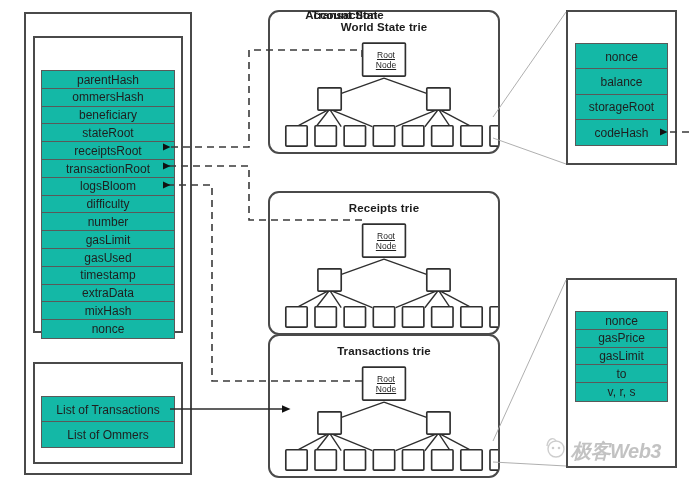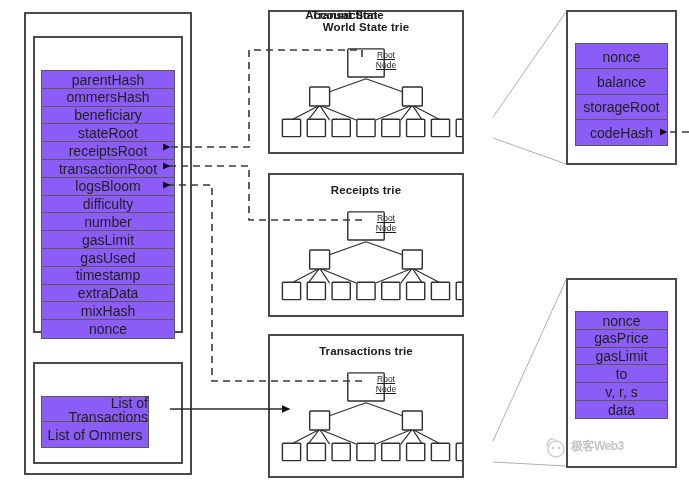--- a/index.html
+++ b/index.html
@@ -29,50 +29,50 @@
   .panel-title {
     text-align: center;
     font-weight: bold;
     font-size: 11.5px;
     color: #1b1b1b;
     letter-spacing: .1px;
   }
   .field {
     box-sizing: border-box;
     border: 1.6px solid #595959;
-    background: #8b5cf6;
+    background: #14b8a6;
     text-align: right;
-    font-size: 14px;
+    font-size: 12px;
     color: #1f1f1f;
     line-height: 1;
     display: flex;
     align-items: center;
     justify-content: center;
     margin-top: -1.6px;
   }
   .field:first-child { margin-top: 0; }
 
   
   #block-panel { left: 24px; top: 12px; width: 168px; height: 463px; }
   #block-title { position: absolute; left: 0; top: 10px; width: 100%; }
   #header-panel { left: 33px; top: 36px; width: 150px; height: 297px; }
   #header-title { position: absolute; left: 0; top: 8px; width: 100%; }
   #header-fields {
     position: absolute; left: 41px; top: 70px; width: 134px;
   }
   #header-fields .field { height: 19.4px; }
   #body-panel { left: 33px; top: 362px; width: 150px; height: 102px; }
   #body-title { position: absolute; left: 0; top: 8px; width: 100%; }
-  #body-fields { position: absolute; left: 41px; top: 396px; width: 108px; }
+  #body-fields { position: absolute; left: 41px; top: 396px; width: 134px; }
   #body-fields .field { height: 27px; }
 
   
-  .trie-panel { width: 196px; height: 144px; }
+  .trie-panel { width: 232px; height: 144px; border-radius: 11px; }
   #trie-world  { left: 268px; top: 10px; }
-  #trie-receipts { left: 268px; top: 173px; }
+  #trie-receipts { left: 268px; top: 191px; }
   #trie-tx { left: 268px; top: 334px; }
   .trie-title { position: absolute; left: 0; top: 9px; width: 100%; }
   .trie-svg { position: absolute; left: 0; top: 0; width: 100%; height: 100%; }
   .root-label {
     position: absolute;
     width: 44px;
     text-align: center;
     font-size: 8.5px;
     line-height: 9.5px;
     color: #1f1f1f;
@@ -100,22 +100,23 @@
   #watermark {
     position: absolute;
     left: 543px; top: 434px;
     width: 140px; height: 34px;
     opacity: .42;
     pointer-events: none;
   }
   #watermark-text {
     position: absolute;
     left: 28px; top: 4px;
-    font-size: 12px;
+    font-size: 20px;
     font-weight: bold;
+    font-style: italic;
     color: #707070;
     white-space: nowrap;
     letter-spacing: -.5px;
   }
 </style>
 </head>
 <body>
 
 <div id="canvas">
 
@@ -243,21 +244,20 @@
   </div>
 
   <div class="panel" id="transaction-panel"></div>
   <div class="panel-title" id="transaction-title">Transaction</div>
   <div id="transaction-fields">
     <div class="field">nonce</div>
     <div class="field">gasPrice</div>
     <div class="field">gasLimit</div>
     <div class="field">to</div>
     <div class="field">v, r, s</div>
-    <div class="field">data</div>
   </div>
 
   <svg id="wires" viewBox="0 0 689 481">
     <defs>
       <marker id="arrow-left" markerWidth="9" markerHeight="9" refX="8" refY="4.5" orient="auto" markerUnits="userSpaceOnUse">
         <path d="M8,1 L8,8 L0.5,4.5 z" fill="#111111"></path>
       </marker>
       <marker id="arrow-right" markerWidth="10" markerHeight="9" refX="1" refY="4.5" orient="auto" markerUnits="userSpaceOnUse">
         <path d="M1,0.8 L1,8.2 L9.5,4.5 z" fill="#111111"></path>
       </marker>

